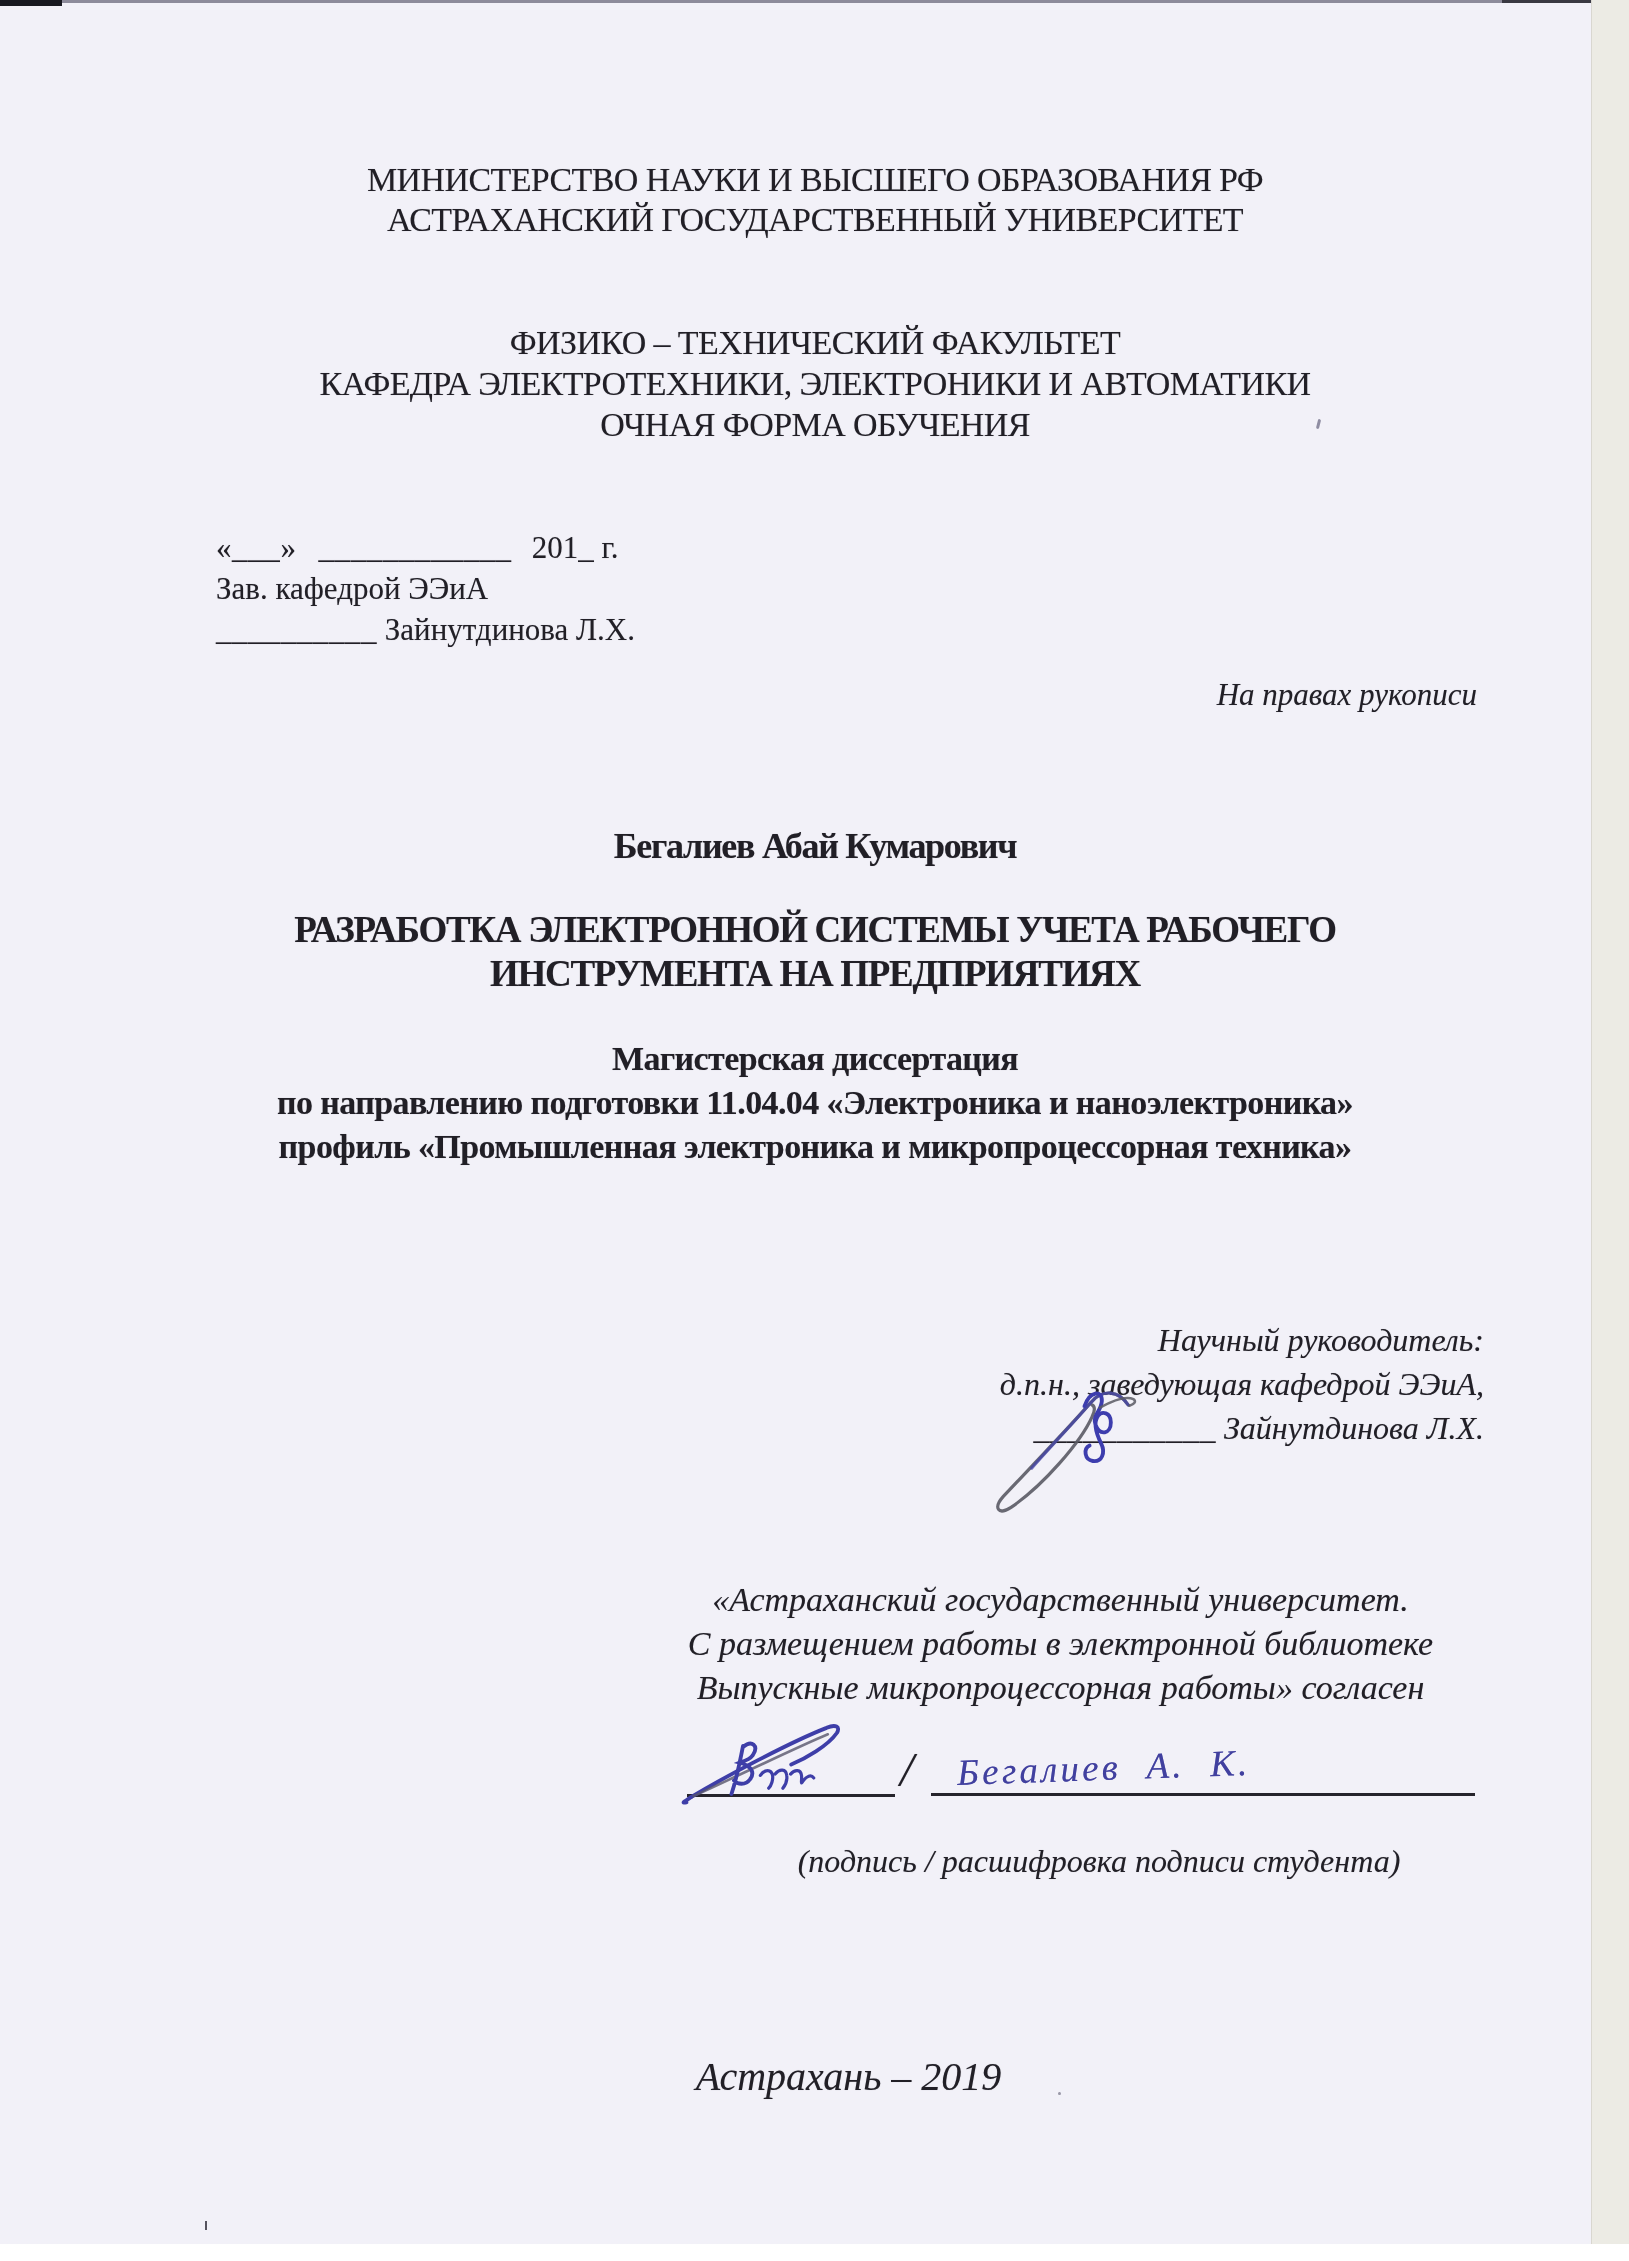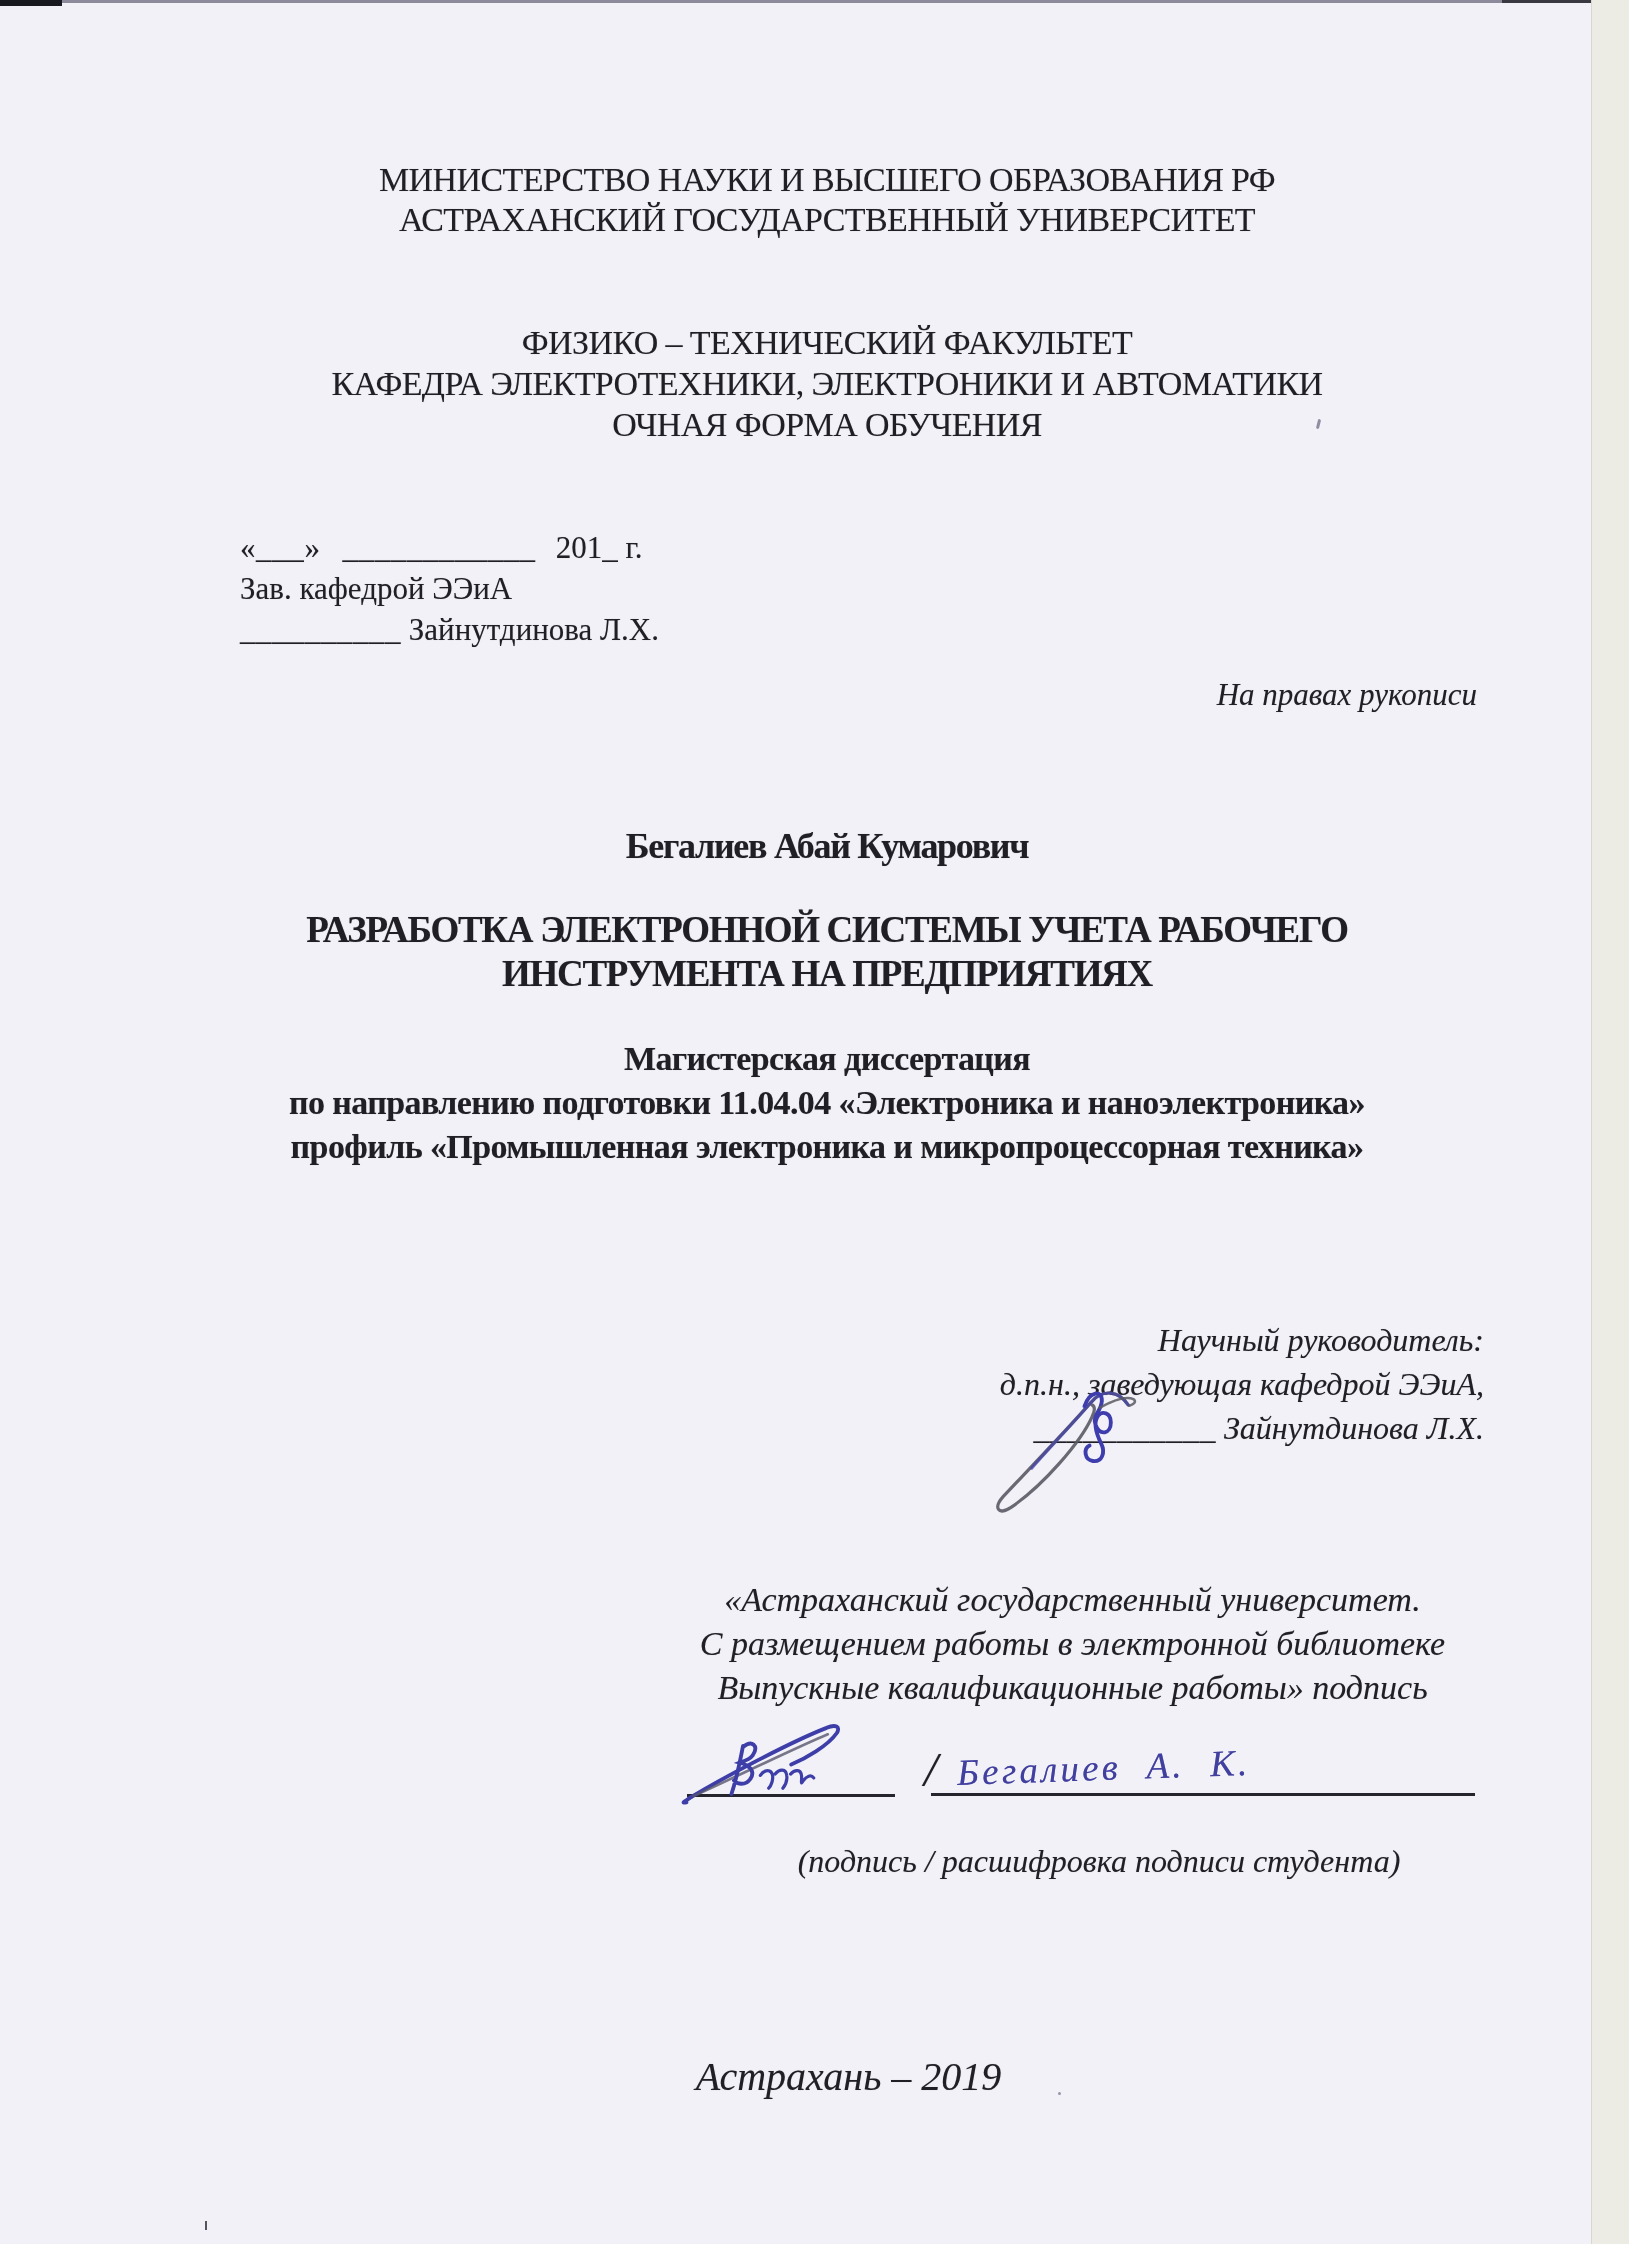--- a/index.html
+++ b/index.html
@@ -5,21 +5,21 @@
   html,body{margin:0;padding:0;background:#d8d6d2;}
   .page{
     position:relative;
     width:1630px;height:2261px;
     background:#f2f1f8;
     overflow:hidden;
     font-family:"Liberation Serif", serif;
     color:#211f26;
   }
   .page *{box-sizing:border-box;}
-  .txt{position:absolute;text-shadow:0 0 0.8px rgba(28,28,40,.35);padding-left:24px;}
+  .txt{position:absolute;text-shadow:0 0 0.8px rgba(28,28,40,.35);}
   .center{left:0;width:1630px;text-align:center;}
   .bold{font-weight:700;}
   .italic{font-style:italic;}
 
   
   .header-block{top:160px;font-size:34px;line-height:40px;letter-spacing:-0.6px;}
   .faculty-block{top:322px;font-size:34px;line-height:41px;letter-spacing:-0.6px;}
   .admission-block{top:527px;left:216px;width:645px;font-size:31px;line-height:41px;text-align:left;}
   .admission-block .blank{letter-spacing:0.6px;}
   .date-blank{margin-left:22px;}
@@ -124,21 +124,21 @@
   <svg class="supervisor-sig-svg" width="206" height="155" viewBox="0 0 320 240">
     <path d="M 252,40 C 238,18 212,14 194,36 C 152,84 86,152 58,182 C 42,200 50,212 70,199 C 120,165 178,98 196,58 C 201,48 200,42 196,40" fill="none" stroke="#5a5a64" stroke-width="5" stroke-linecap="round" opacity="0.9"></path>
     <path d="M 252,40 C 238,18 212,14 194,36 C 170,64 132,104 102,138" fill="none" stroke="#4343a8" stroke-width="5" stroke-linecap="round" opacity="0.75"></path>
     <path d="M 184,42 C 192,18 212,16 211,34 C 210,50 196,56 201,70 C 208,89 225,85 225,67 C 225,51 211,49 205,57 C 196,70 204,88 210,100 C 217,114 211,129 197,127 C 184,125 182,108 192,103" fill="none" stroke="#3d3dae" stroke-width="6" stroke-linecap="round"></path>
     <path d="M 208,44 C 230,32 250,26 260,31 C 265,34 262,39 254,41" fill="none" stroke="#5a5a64" stroke-width="4" stroke-linecap="round" opacity="0.85"></path>
   </svg>
 
   <div class="txt italic consent-block">
     <div>«Астраханский государственный университет.</div>
     <div>С размещением работы в электронной библиотеке</div>
-    <div>Выпускные квалификационные работы» подпись</div>
+    <div>Выпускные микропроцессорная работы» согласен</div>
   </div>
 
   <div class="sig-line-1"></div>
   <div class="txt sig-slash">/</div>
   <div class="sig-line-2">
     <span class="handwritten-name">Бегалиев А. К.</span>
   </div>
   <div class="txt sig-caption">(подпись / расшифровка подписи студента)</div>
 
   <svg class="student-sig-svg" width="239" height="106" viewBox="0 0 370 165">

